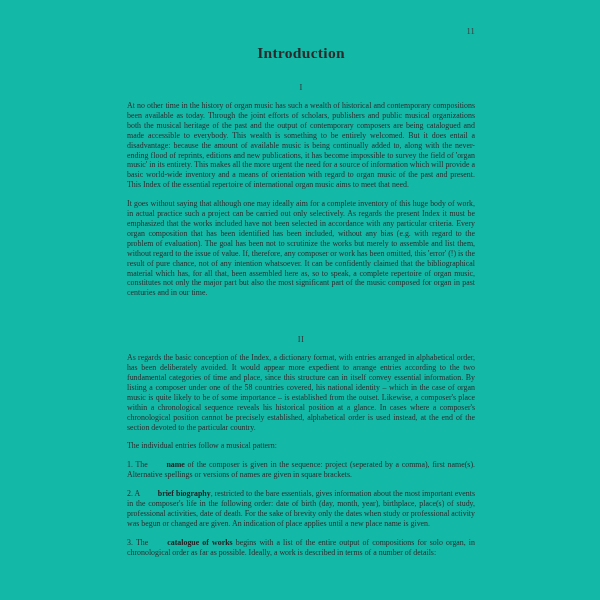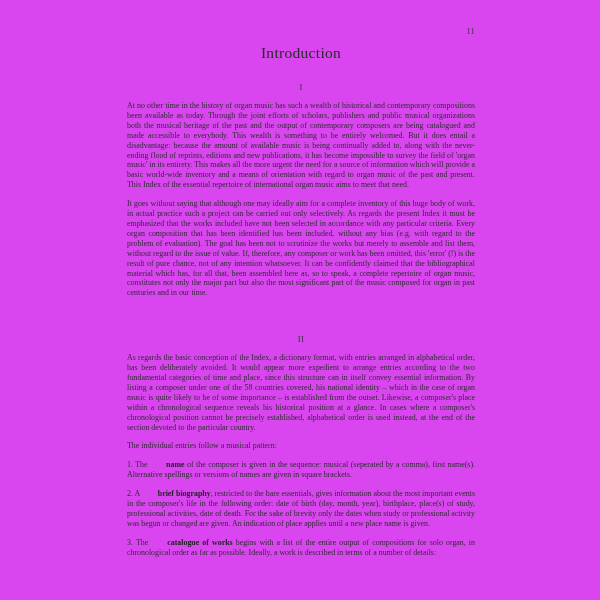--- a/index.html
+++ b/index.html
@@ -12,21 +12,21 @@
     background: #ffffff;
     font-family: "Liberation Serif", "DejaVu Serif", serif;
     color: #2b2b2d;
     overflow: hidden;
   }
 
   .page {
     position: relative;
     width: 600px;
     height: 600px;
-    background: #d946ef;
+    background: #14b8a6;
   }
 
   .page-number {
     position: absolute;
     top: 26px;
     left: 0;
     width: 475px;
     text-align: right;
     font-size: 8.5px;
     color: #3a3a3c;
@@ -38,21 +38,21 @@
     left: 127px;
     top: 44px;
     width: 348px;
   }
 
   .page-title {
     font-size: 15.5px;
     text-align: center;
     color: #2a2a2c;
     margin: 0 0 20px 0;
-    font-weight: normal;
+    font-weight: bold;
     letter-spacing: 0.3px;
   }
 
   .section-numeral {
     text-align: center;
     font-size: 8.5px;
     color: #35353a;
     margin: 16px 0 9px 0;
     letter-spacing: 0.4px;
   }
@@ -115,20 +115,20 @@
 
     <p class="body-text">It goes without saying that although one may ideally aim for a complete inventory of this huge body of work, in actual practice such a project can be carried out only selectively. As regards the present Index it must be emphasized that the works included have not been selected in accordance with any particular criteria. Every organ composition that has been identified has been included, without any bias (e.g. with regard to the problem of evaluation). The goal has been not to scrutinize the works but merely to assemble and list them, without regard to the issue of value. If, therefore, any composer or work has been omitted, this 'error' (!) is the result of pure chance, not of any intention whatsoever. It can be confidently claimed that the bibliographical material which has, for all that, been assembled here as, so to speak, a complete repertoire of organ music, constitutes not only the major part but also the most significant part of the music composed for organ in past centuries and in our time.</p>
 
     <div class="section-numeral gap-before-numeral">II</div>
 
     <p class="body-text">As regards the basic conception of the Index, a dictionary format, with entries arranged in alphabetical order, has been deliberately avoided. It would appear more expedient to arrange entries according to the two fundamental categories of time and place, since this structure can in itself convey essential information. By listing a composer under one of the 58 countries covered, his national identity – which in the case of organ music is quite likely to be of some importance – is established from the outset. Likewise, a composer's place within a chronological sequence reveals his historical position at a glance. In cases where a composer's chronological position cannot be precisely established, alphabetical order is used instead, at the end of the section devoted to the particular country.</p>
 
 
     <p class="intro-line">The individual entries follow a musical pattern:</p>
 
-    <p class="numbered-item"><span>1.</span> <span>The </span><span class="lead-in">name</span><span> of the composer is given in the sequence: musical (seperated by a comma), first name(s). Alternative spellings or versions of names are given in square brackets.</span></p>
+    <p class="numbered-item"><span>1.</span> <span>The </span><span class="lead-in">name</span><span> of the composer is given in the sequence: project (seperated by a comma), first name(s). Alternative spellings or versions of names are given in square brackets.</span></p>
 
     <p class="numbered-item"><span>2.</span> <span>A </span><span class="lead-in">brief biography</span><span>, restricted to the bare essentials, gives information about the most important events in the composer's life in the following order: date of birth (day, month, year), birthplace, place(s) of study, professional activities, date of death. For the sake of brevity only the dates when study or professional activity was begun or changed are given. An indication of place applies until a new place name is given.</span></p>
 
     <p class="numbered-item"><span>3.</span> <span>The </span><span class="lead-in">catalogue of works</span><span> begins with a list of the entire output of compositions for solo organ, in chronological order as far as possible. Ideally, a work is described in terms of a number of details:</span></p>
 
   </div>
 </div>
 
 </body></html>

